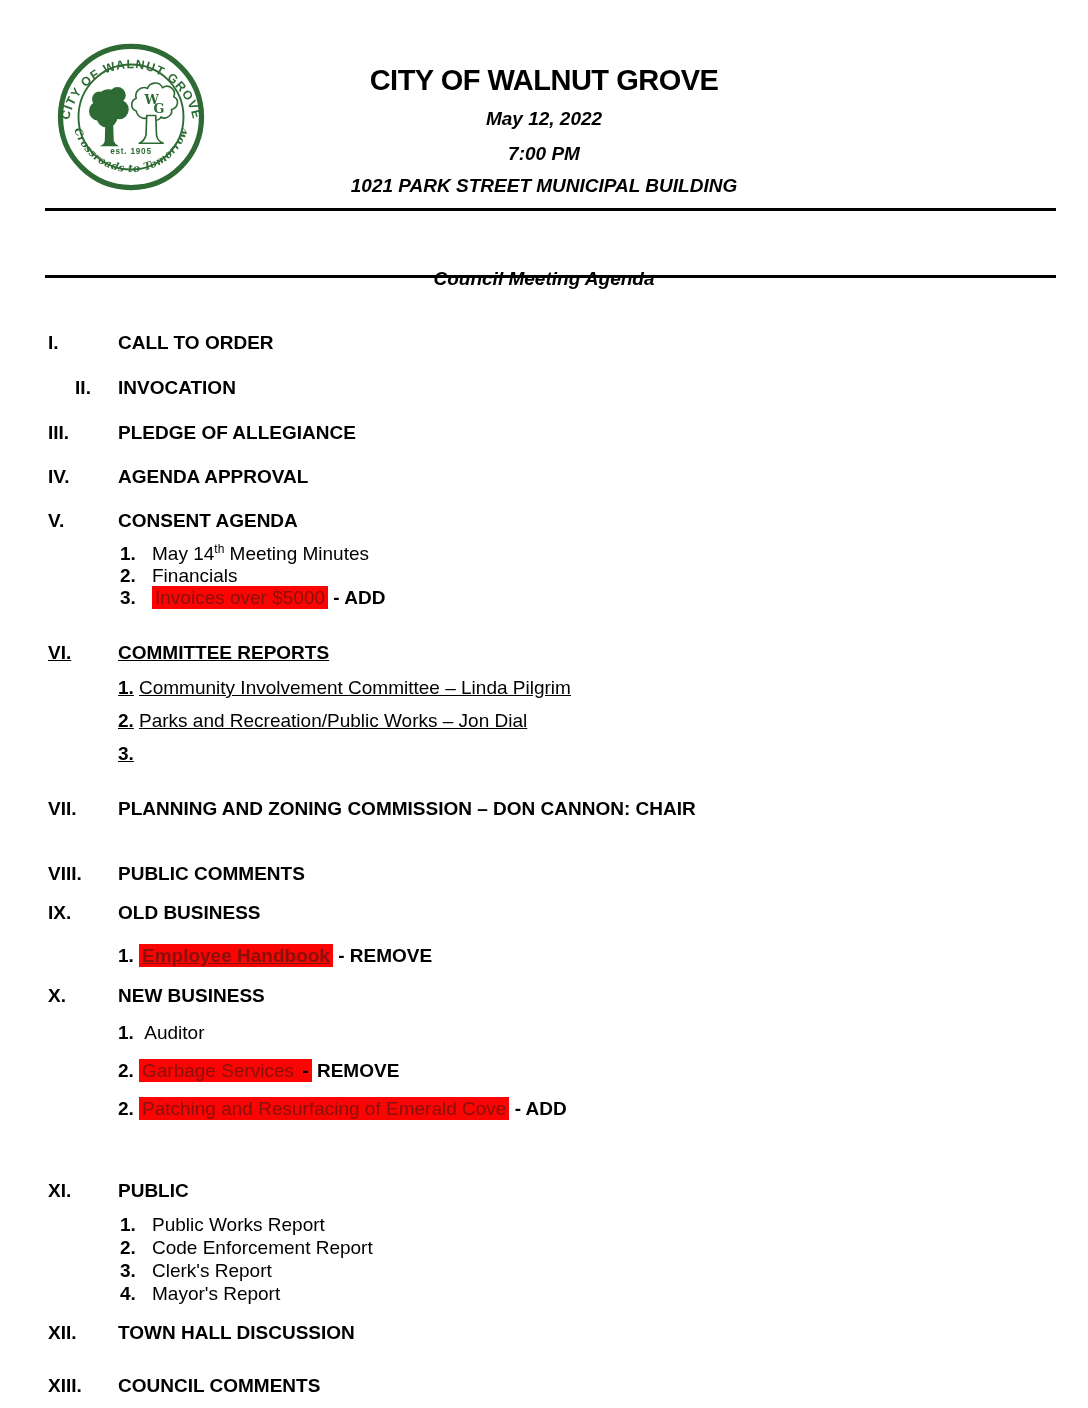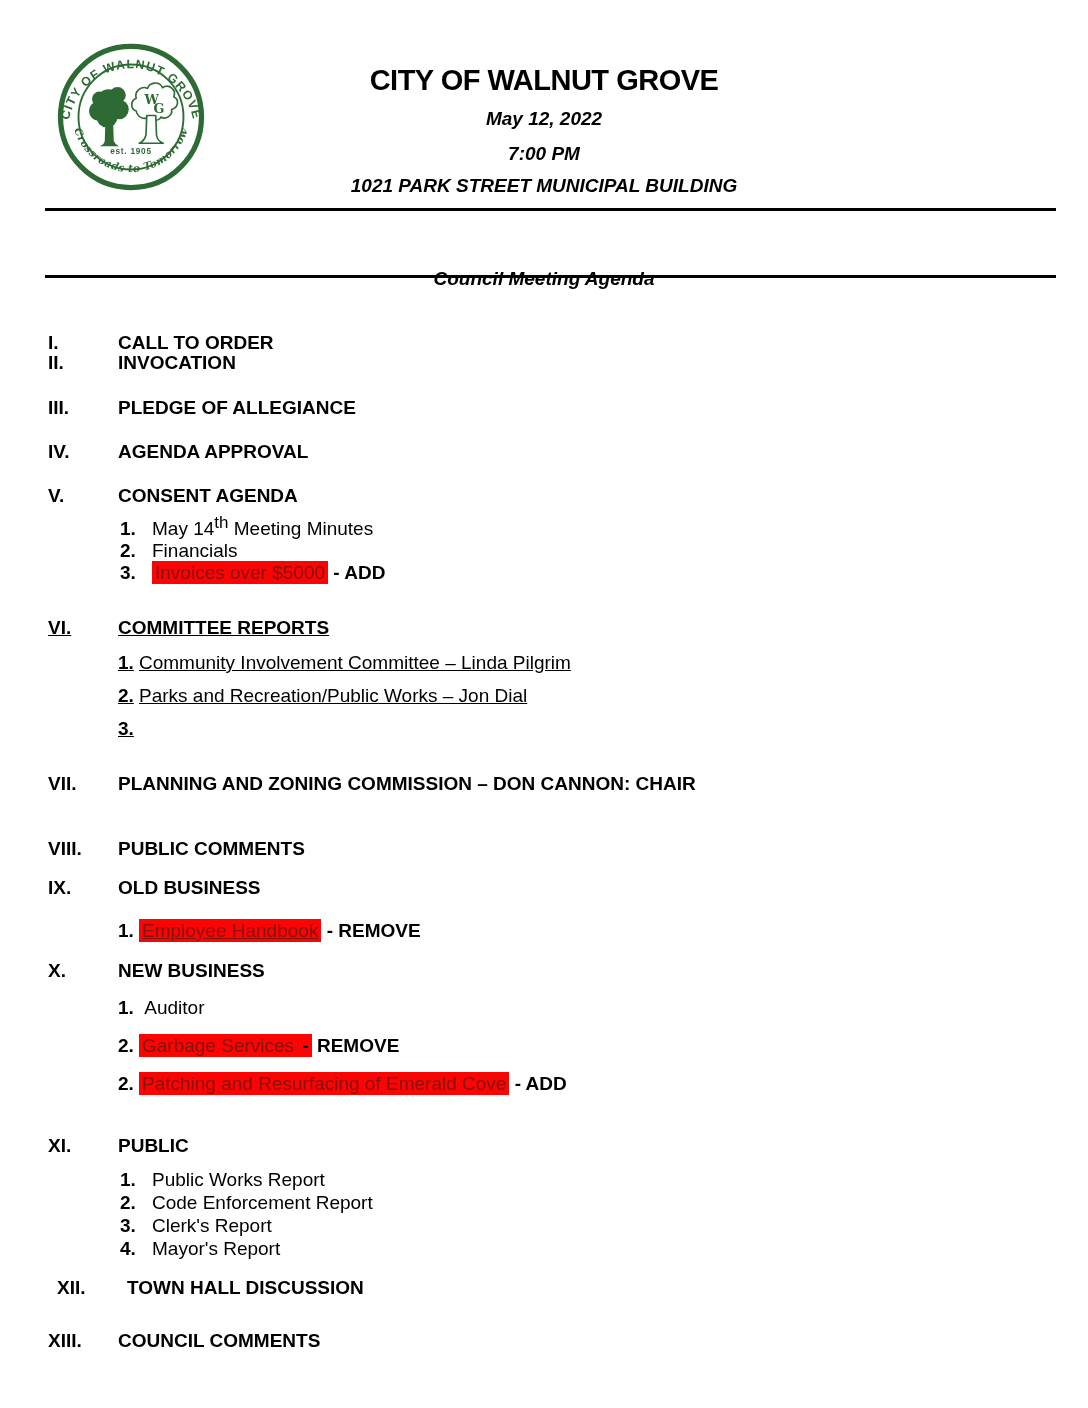--- a/index.html
+++ b/index.html
@@ -30,45 +30,45 @@
   .item{display:flex;line-height:20px;}
   .item-num{flex:none;width:21px;font-weight:bold;}
   .item-text{white-space:pre-wrap;}
   
   .section[data-key="V"] .items,.section[data-key="XI"] .items{margin-left:72px;}
   .section[data-key="V"] .item-num,.section[data-key="XI"] .item-num{width:32px;}
   .section[data-key="V"] .item{line-height:22px;}
   .section[data-key="XI"] .item{line-height:23px;}
   
   .section[data-key="I"]{margin-top:52px;}
-  .section[data-key="II"]{}
+  .section[data-key="II"]{margin-top:25px;text-align:center;}
   .section[data-key="III"]{margin-top:25px;}
   .section[data-key="IV"]{margin-top:24px;}
   .section[data-key="V"]{margin-top:24px;}
   .section[data-key="V"] .items{margin-top:12px;}
   .section[data-key="VI"]{margin-top:34px;text-decoration:underline;}
   .section[data-key="VI"] .items{margin-top:15px;}
   .section[data-key="VI"] .item + .item{margin-top:13px;}
   .section[data-key="VII"]{margin-top:35px;}
   .section[data-key="VIII"]{margin-top:45px;}
   .section[data-key="IX"]{margin-top:19px;}
   .section[data-key="IX"] .items{margin-top:23px;}
   .section[data-key="X"]{margin-top:20px;}
   .section[data-key="X"] .items{margin-top:17px;}
   .section[data-key="X"] .item + .item{margin-top:18px;}
-  .section[data-key="XI"]{margin-top:42px;}
+  .section[data-key="XI"]{margin-top:62px;}
   .section[data-key="XI"] .items{margin-top:12px;}
-  .section[data-key="XII"]{margin-top:18px;margin-left:9px;}
+  .section[data-key="XII"]{margin-top:18px;}
   .section[data-key="XIII"]{margin-top:33px;}
   
   .seg-n{}
   .seg-b{font-weight:bold;}
-  .seg-sup{vertical-align:super;font-size:17px;line-height:0;}
+  .seg-sup{vertical-align:super;font-size:12px;line-height:0;}
   .seg-hl,.seg-hlu,.seg-hlb{background:var(--hlbg,#fb0404);color:var(--hltx,#891109);padding:1px 3px;}
-  .seg-hlu{text-decoration:underline;}
+  .seg-hlu{text-decoration:underline;font-weight:bold;}
   .seg-hlb{color:#000;font-weight:bold;padding-left:0;}
 </style>
 </head>
 <body>
 
 <div class="page">
 
   <svg id="logo" viewBox="0 0 200 200">
     <circle cx="100" cy="100" r="94" fill="#ffffff" stroke="#2e6b34" stroke-width="7"></circle>
     <circle cx="100" cy="100" r="70" fill="none" stroke="#2e6b34" stroke-width="2.5"></circle>

